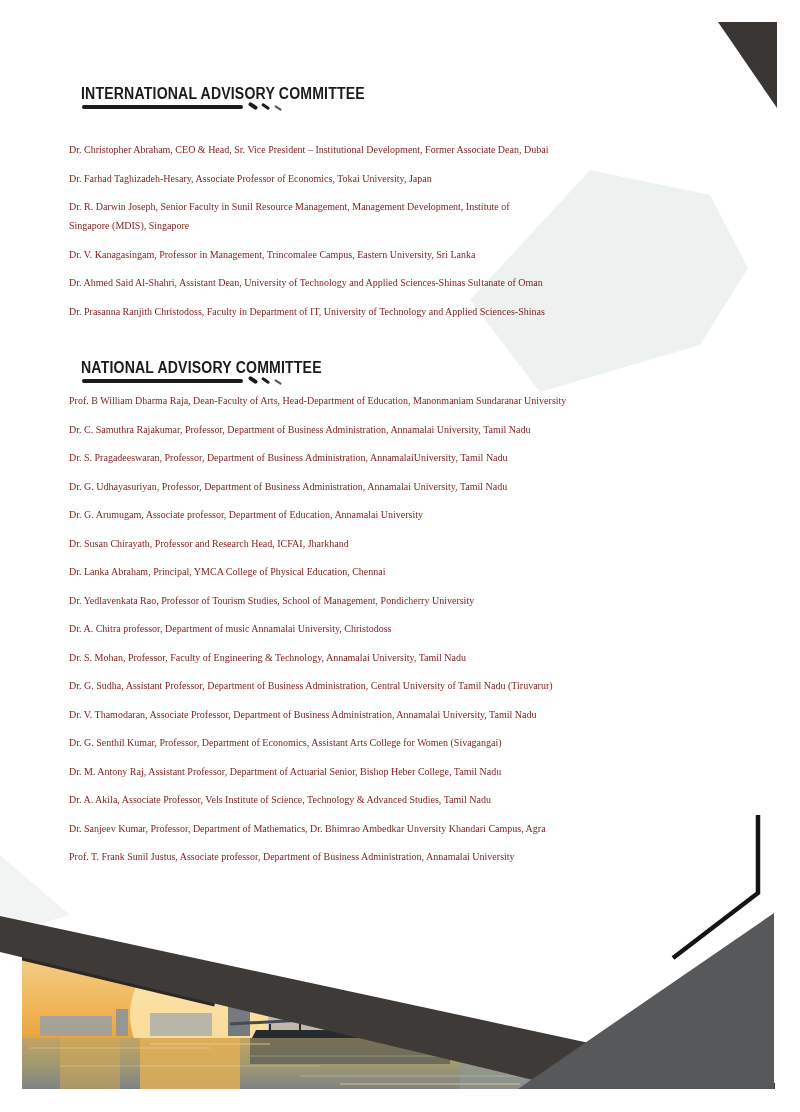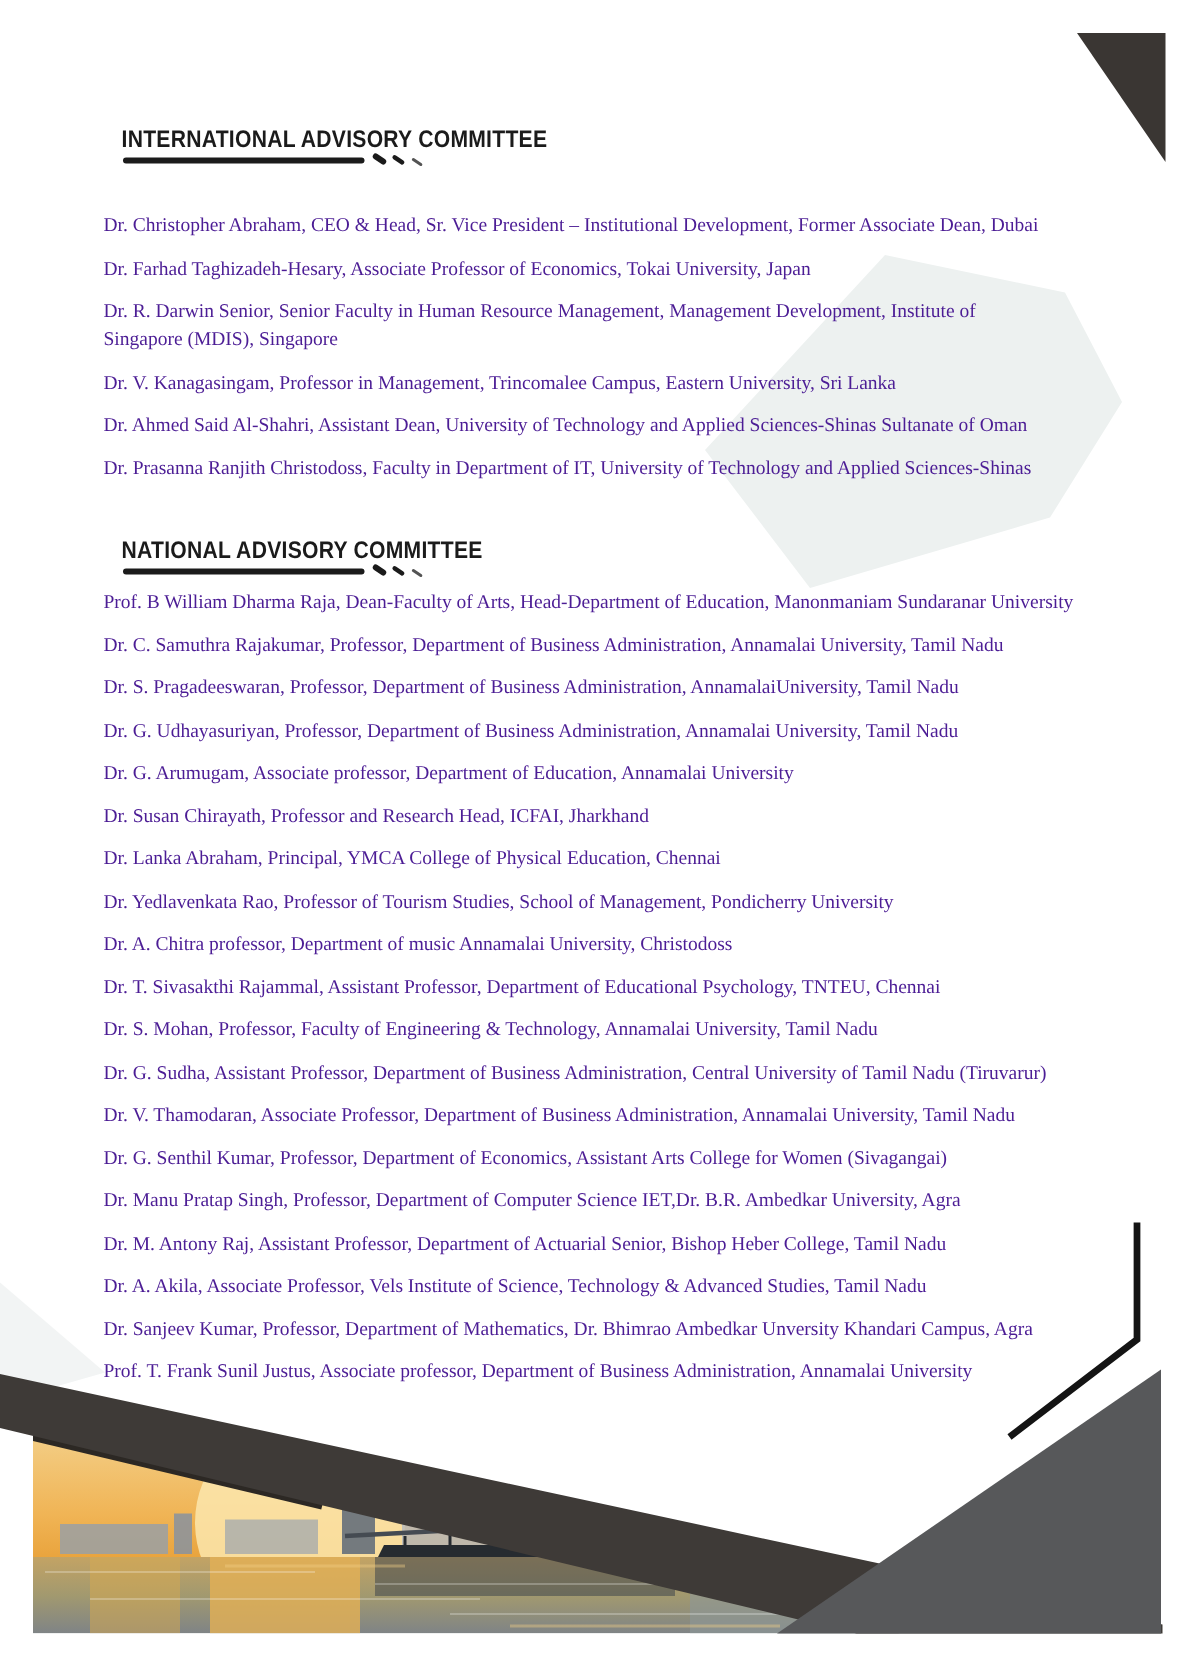--- a/index.html
+++ b/index.html
@@ -32,23 +32,23 @@
   .heading-dash{position:absolute;background:#1b1b1b;border-radius:2px;}
   .dash-1{left:167px;top:19px;width:10px;height:4px;transform:rotate(34deg);}
   .dash-2{left:180px;top:20px;width:9px;height:3.4px;transform:rotate(34deg);}
   .dash-3{left:193px;top:22px;width:8px;height:2.2px;transform:rotate(34deg);opacity:.75;}
 
   .member-list{position:absolute;left:45px;width:725px;}
   .member-list-international{top:140px;}
   .member-list-national{top:391px;}
   .member{
     margin:0 0 9.5px 0;
-    font-size:13px;
+    font-size:10px;
     line-height:19px;
-    color:#4c1d95;
+    color:#7f1d1d;
     white-space:pre-line;
   }
 </style>
 </head>
 <body>
 
 <div class="page">
 
   <svg class="decor" width="800" height="1112" viewBox="0 0 800 1112">
     <defs>
@@ -115,21 +115,21 @@
       <span class="heading-text">INTERNATIONAL ADVISORY COMMITTEE</span>
       <span class="heading-underline"></span>
       <span class="heading-dash dash-1"></span>
       <span class="heading-dash dash-2"></span>
       <span class="heading-dash dash-3"></span>
     </div>
 
     <div class="member-list member-list-international">
         <p class="member">Dr. Christopher Abraham, CEO &amp; Head, Sr. Vice President – Institutional Development, Former Associate Dean, Dubai</p>
         <p class="member">Dr. Farhad Taghizadeh-Hesary, Associate Professor of Economics, Tokai University, Japan</p>
-        <p class="member">Dr. R. Darwin Senior, Senior Faculty in Human Resource Management, Management Development, Institute of
+        <p class="member">Dr. R. Darwin Joseph, Senior Faculty in Sunil Resource Management, Management Development, Institute of
 Singapore (MDIS), Singapore</p>
         <p class="member">Dr. V. Kanagasingam, Professor in Management, Trincomalee Campus, Eastern University, Sri Lanka</p>
         <p class="member">Dr. Ahmed Said Al-Shahri, Assistant Dean, University of Technology and Applied Sciences-Shinas Sultanate of Oman</p>
         <p class="member">Dr. Prasanna Ranjith Christodoss, Faculty in Department of IT, University of Technology and Applied Sciences-Shinas</p>
       </div>
 
     <div class="section-heading" style="top:359px;">
       <span class="heading-text">NATIONAL ADVISORY COMMITTEE</span>
       <span class="heading-underline"></span>
       <span class="heading-dash dash-1"></span>
@@ -140,26 +140,24 @@
     <div class="member-list member-list-national">
         <p class="member">Prof. B William Dharma Raja, Dean-Faculty of Arts, Head-Department of Education, Manonmaniam Sundaranar University</p>
         <p class="member">Dr. C. Samuthra Rajakumar, Professor, Department of Business Administration, Annamalai University, Tamil Nadu</p>
         <p class="member">Dr. S. Pragadeeswaran, Professor, Department of Business Administration, AnnamalaiUniversity, Tamil Nadu</p>
         <p class="member">Dr. G. Udhayasuriyan, Professor, Department of Business Administration, Annamalai University, Tamil Nadu</p>
         <p class="member">Dr. G. Arumugam, Associate professor, Department of Education, Annamalai University</p>
         <p class="member">Dr. Susan Chirayath, Professor and Research Head, ICFAI, Jharkhand</p>
         <p class="member">Dr. Lanka Abraham, Principal, YMCA College of Physical Education, Chennai</p>
         <p class="member">Dr. Yedlavenkata Rao, Professor of Tourism Studies, School of Management, Pondicherry University</p>
         <p class="member">Dr. A. Chitra professor, Department of music Annamalai University, Christodoss</p>
-        <p class="member">Dr. T. Sivasakthi Rajammal, Assistant Professor, Department of Educational Psychology, TNTEU, Chennai</p>
         <p class="member">Dr. S. Mohan, Professor, Faculty of Engineering &amp; Technology, Annamalai University, Tamil Nadu</p>
         <p class="member">Dr. G. Sudha, Assistant Professor, Department of Business Administration, Central University of Tamil Nadu (Tiruvarur)</p>
         <p class="member">Dr. V. Thamodaran, Associate Professor, Department of Business Administration, Annamalai University, Tamil Nadu</p>
         <p class="member">Dr. G. Senthil Kumar, Professor, Department of Economics, Assistant Arts College for Women (Sivagangai)</p>
-        <p class="member">Dr. Manu Pratap Singh, Professor, Department of Computer Science IET,Dr. B.R. Ambedkar University, Agra</p>
         <p class="member">Dr. M. Antony Raj, Assistant Professor, Department of Actuarial Senior, Bishop Heber College, Tamil Nadu</p>
         <p class="member">Dr. A. Akila, Associate Professor, Vels Institute of Science, Technology &amp; Advanced Studies, Tamil Nadu</p>
         <p class="member">Dr. Sanjeev Kumar, Professor, Department of Mathematics, Dr. Bhimrao Ambedkar Unversity Khandari Campus, Agra</p>
         <p class="member">Prof. T. Frank Sunil Justus, Associate professor, Department of Business Administration, Annamalai University</p>
       </div>
 
   </div>
 </div>
 
 </body></html>

